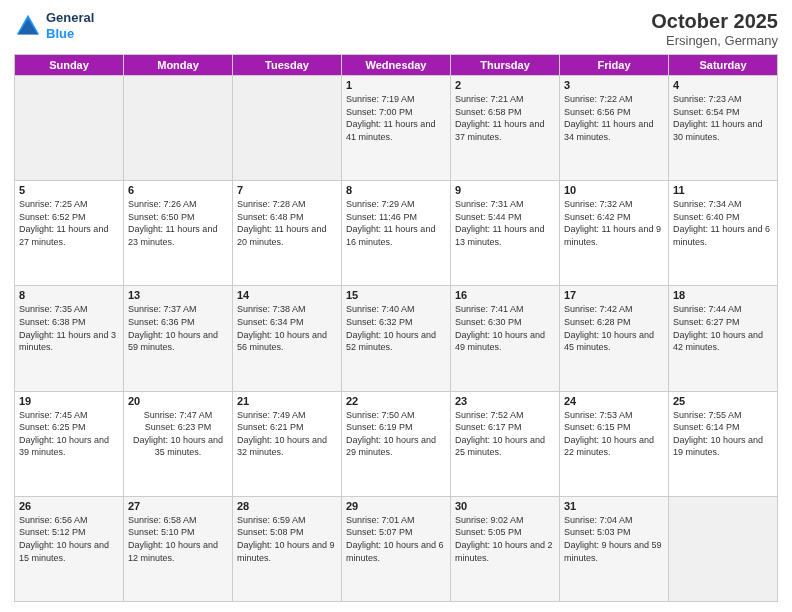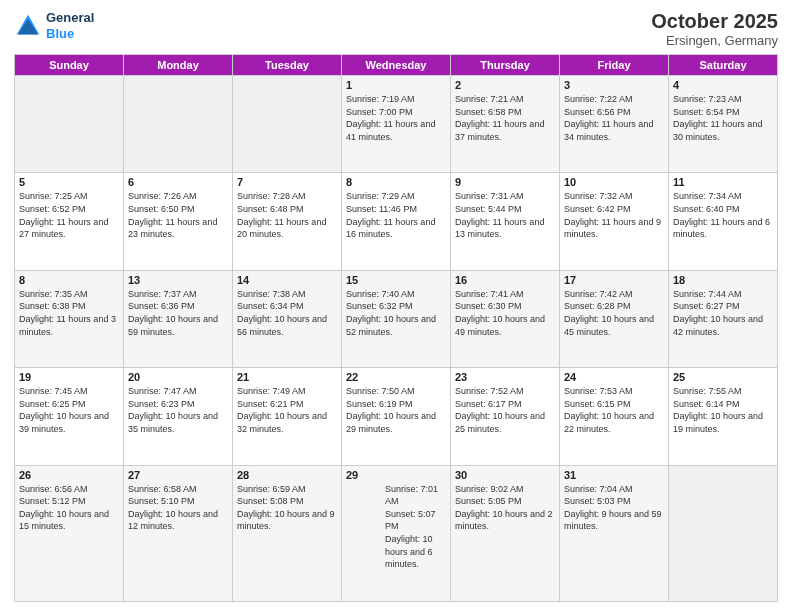--- a/index.html
+++ b/index.html
@@ -252,21 +252,21 @@
         </tr>
         <tr class="week-row">
           <td>
             <span class="day-num">19</span>
             <div class="cell-info" style="white-space: pre-line;">Sunrise: 7:45 AM
 Sunset: 6:25 PM
 Daylight: 10 hours and 39 minutes.</div>
           </td>
           <td>
             <span class="day-num">20</span>
-            <div class="cell-info" style="white-space: pre-line;">Sunrise: 7:47 AM
+            <div class="cell-info" style="white-space: pre-line; text-align: center;">Sunrise: 7:47 AM
 Sunset: 6:23 PM
 Daylight: 10 hours and 35 minutes.</div>
           </td>
           <td>
             <span class="day-num">21</span>
             <div class="cell-info" style="white-space: pre-line;">Sunrise: 7:49 AM
 Sunset: 6:21 PM
 Daylight: 10 hours and 32 minutes.</div>
           </td>
           <td>
@@ -308,21 +308,21 @@
 Daylight: 10 hours and 12 minutes.</div>
           </td>
           <td>
             <span class="day-num">28</span>
             <div class="cell-info" style="white-space: pre-line;">Sunrise: 6:59 AM
 Sunset: 5:08 PM
 Daylight: 10 hours and 9 minutes.</div>
           </td>
           <td>
             <span class="day-num">29</span>
-            <div class="cell-info" style="white-space: pre-line; margin-left: 39px;">Sunrise: 7:01 AM
+            <div class="cell-info" style="white-space: pre-line;">Sunrise: 7:01 AM
 Sunset: 5:07 PM
 Daylight: 10 hours and 6 minutes.</div>
           </td>
           <td>
             <span class="day-num">30</span>
             <div class="cell-info" style="white-space: pre-line;">Sunrise: 9:02 AM
 Sunset: 5:05 PM
 Daylight: 10 hours and 2 minutes.</div>
           </td>
           <td>

